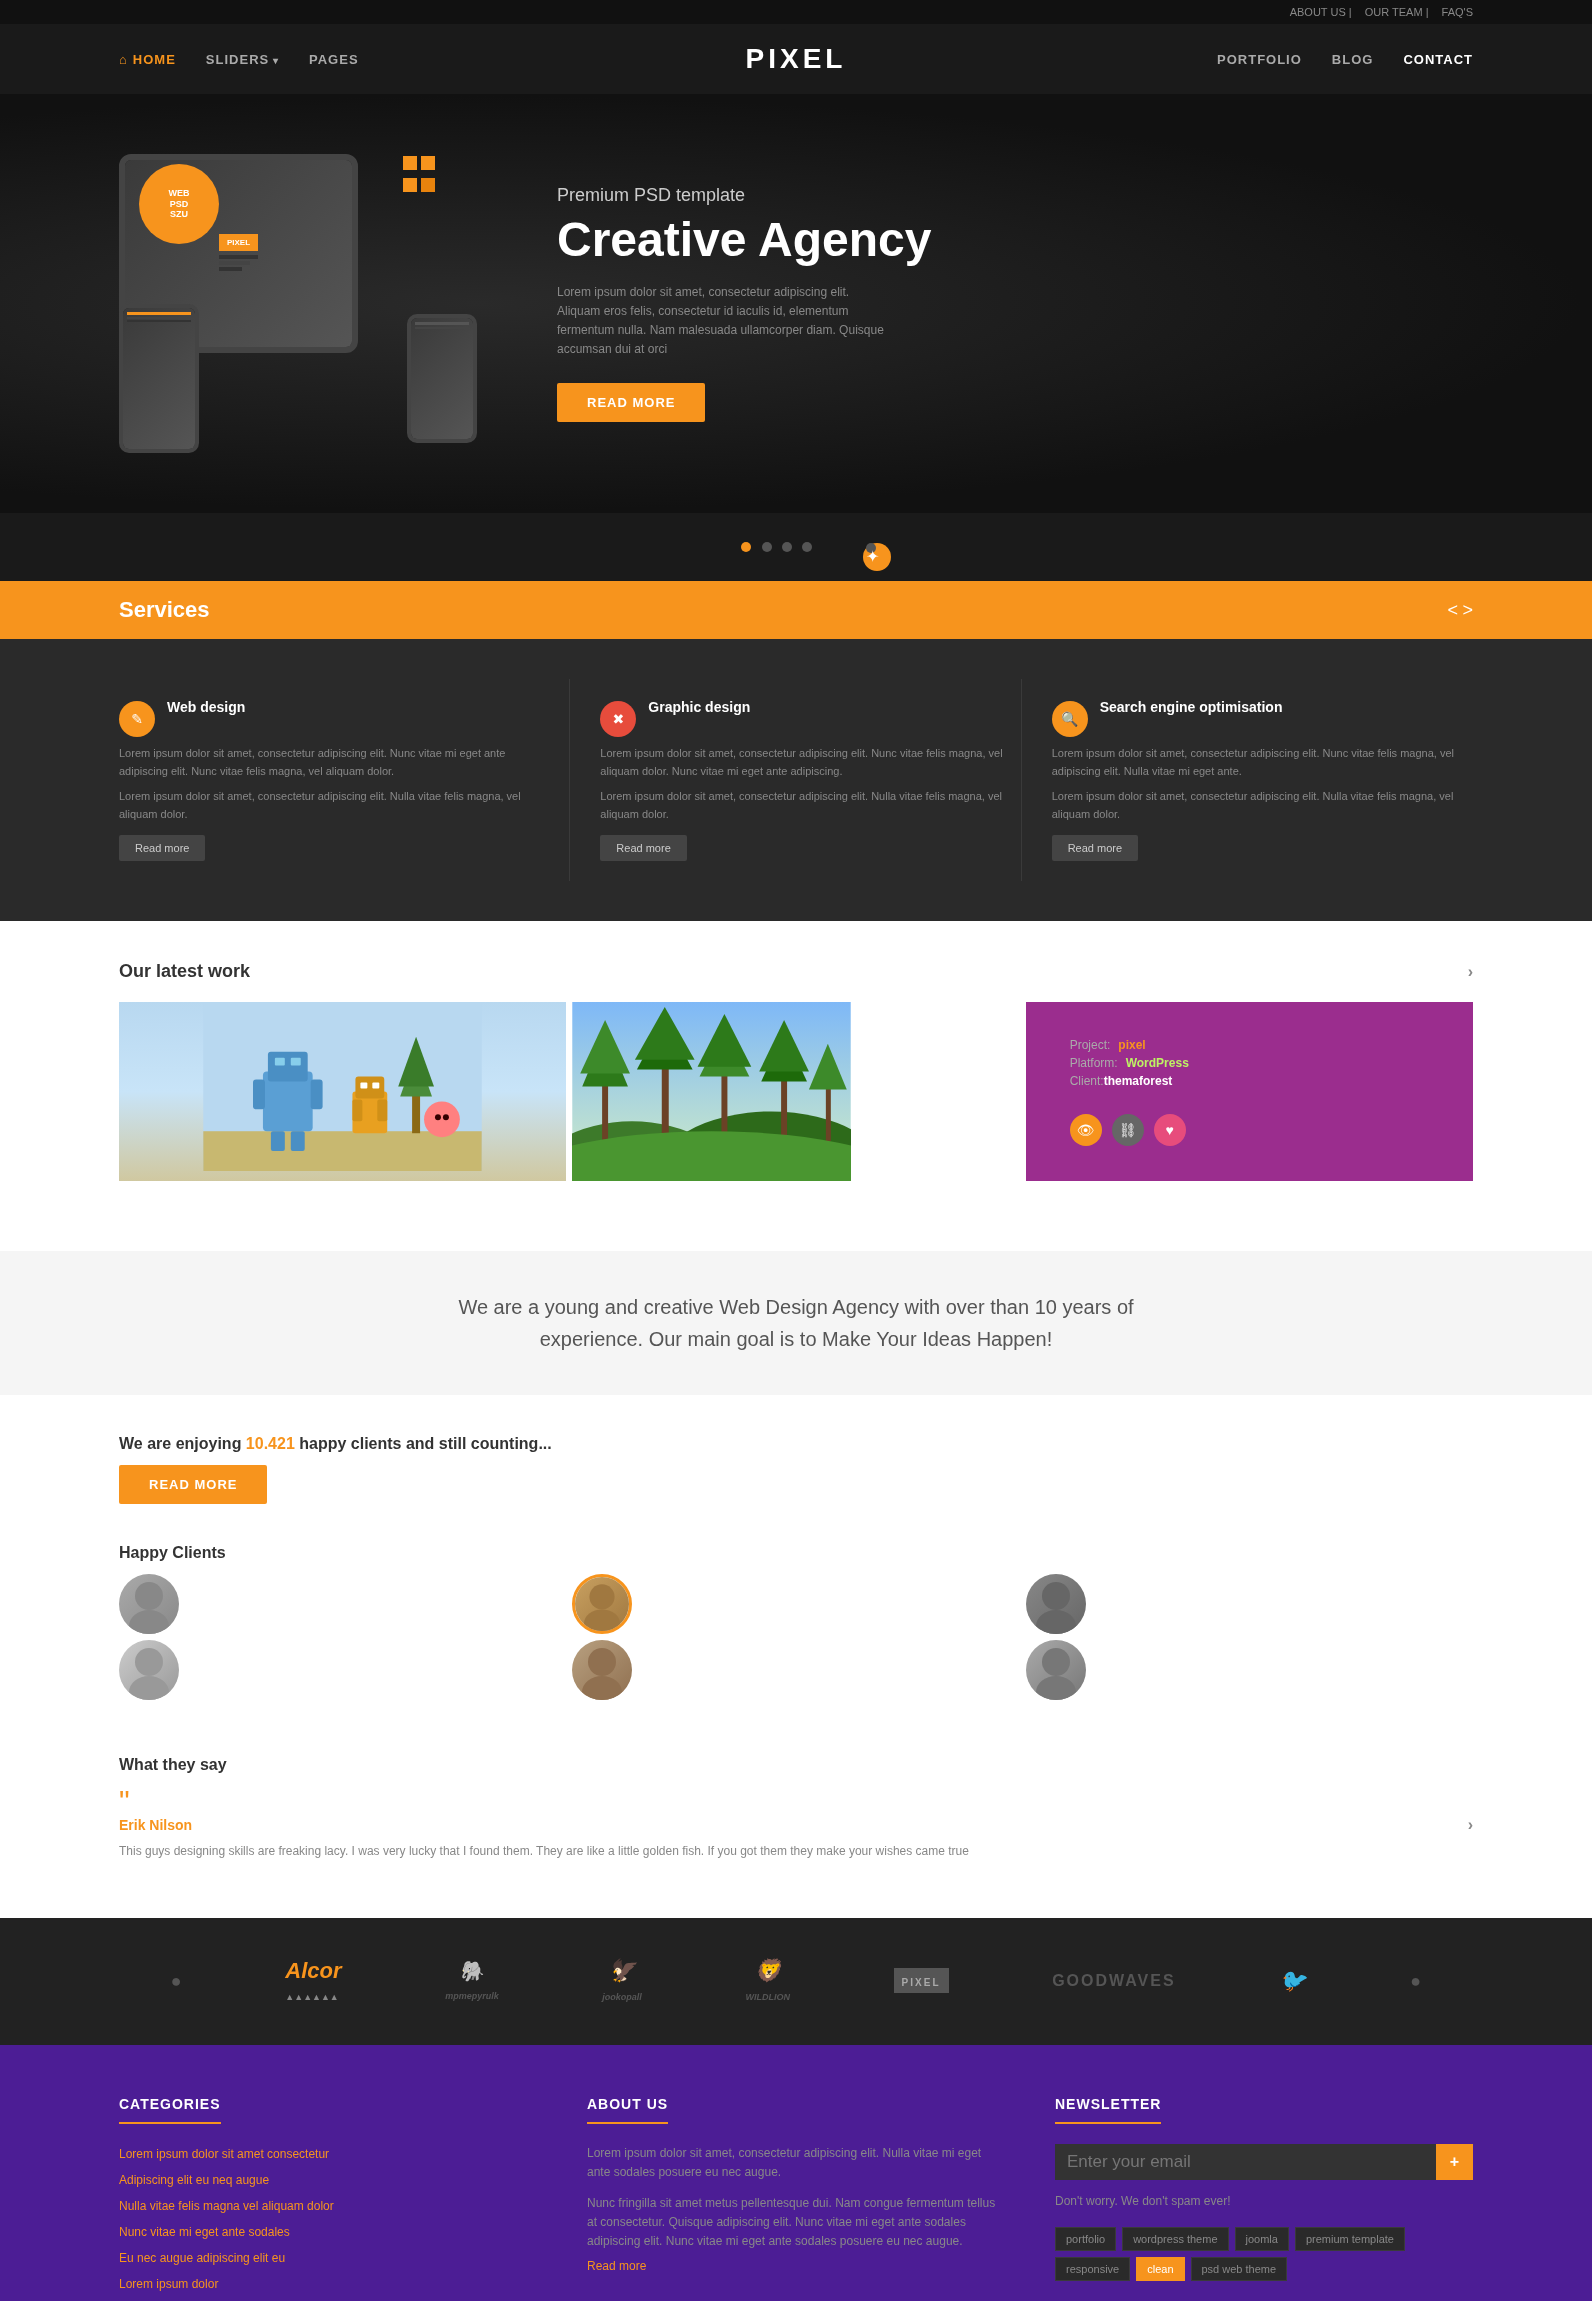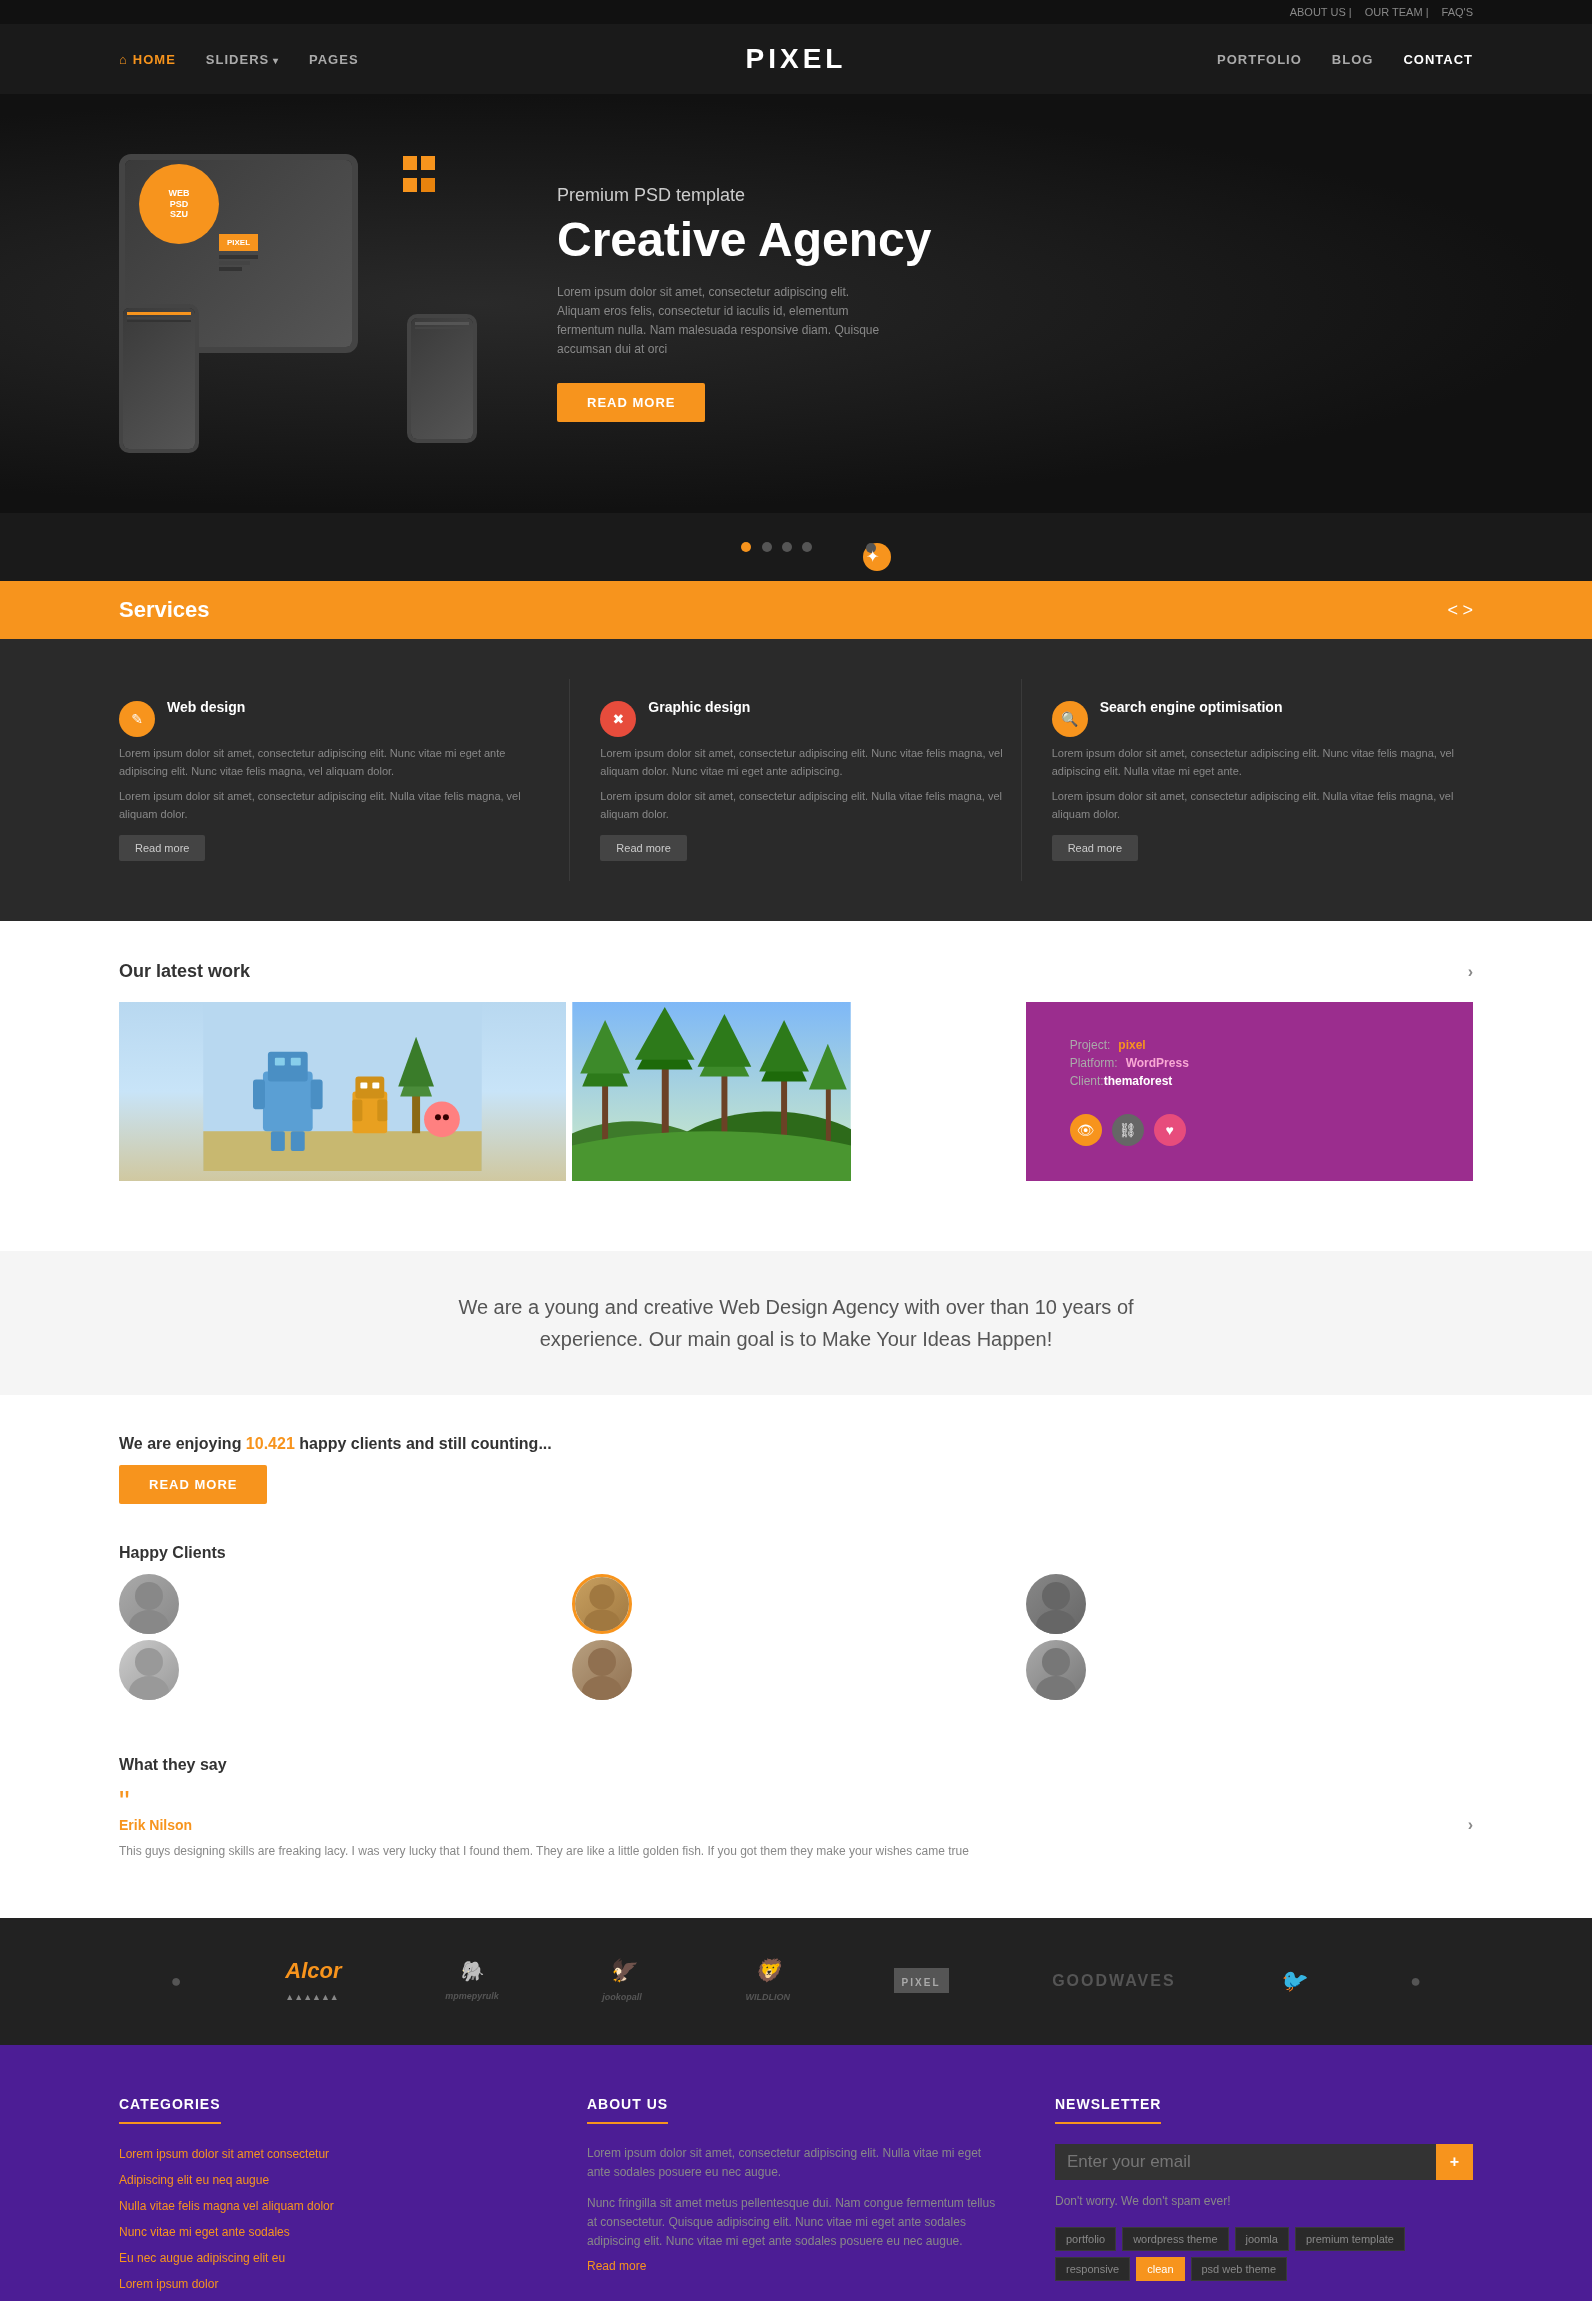--- a/index.html
+++ b/index.html
@@ -641,21 +641,21 @@
       </div>
     </div>
     <div class="orange-squares">
       <span></span><span></span><br>
       <span></span><span style="background:#e8830d;"></span>
     </div>
   </div>
   <div class="hero-content">
     <p class="hero-subtitle">Premium PSD template</p>
     <h1 class="hero-title">Creative Agency</h1>
-    <p class="hero-text">Lorem ipsum dolor sit amet, consectetur adipiscing elit. Aliquam eros felis, consectetur id iaculis id, elementum fermentum nulla. Nam malesuada responsive diam. Quisque accumsan dui at orci</p>
+    <p class="hero-text">Lorem ipsum dolor sit amet, consectetur adipiscing elit. Aliquam eros felis, consectetur id iaculis id, elementum fermentum nulla. Nam malesuada ullamcorper diam. Quisque accumsan dui at orci</p>
     <button class="btn-orange">READ MORE</button>
   </div>
 </section>
 
 <div class="slider-dots">
   <span class="active"></span>
   <span></span>
   <span></span>
   <span></span>
   <span style="display:inline-block;width:28px;height:28px;background:#f7941d;border-radius:50%;position:relative;top:10px;right:-40px;">
@@ -790,21 +790,21 @@
 
     <div class="portfolio-item portfolio-item-3">
       <div style="position:relative;width:100%;height:100%;background:#9b2d8e;display:flex;flex-direction:column;align-items:flex-start;justify-content:center;padding:24px;">
         <div style="margin-bottom:12px;">
           <div style="display:flex;gap:8px;margin-bottom:4px;">
             <span style="color:#aaa;font-size:12px;">Project:</span>
             <span style="color:#f7941d;font-size:12px;font-weight:bold;">pixel</span>
           </div>
           <div style="display:flex;gap:8px;margin-bottom:4px;">
             <span style="color:#aaa;font-size:12px;">Platform:</span>
-            <span style="color:#f9a8d4;font-size:12px;font-weight:bold;">WordPress</span>
+            <span style="color:#bef264;font-size:12px;font-weight:bold;">WordPress</span>
           </div>
           <div style="display:flex;">
             <span style="color:#aaa;font-size:12px;">Client:</span>
             <span style="color:#fff;font-size:12px;font-weight:bold;">themaforest</span>
           </div>
         </div>
         <div class="portfolio-actions">
           <div class="portfolio-action-btn">👁</div>
           <div class="portfolio-action-btn gray">⛓</div>
           <div class="portfolio-action-btn pink">♥</div>

